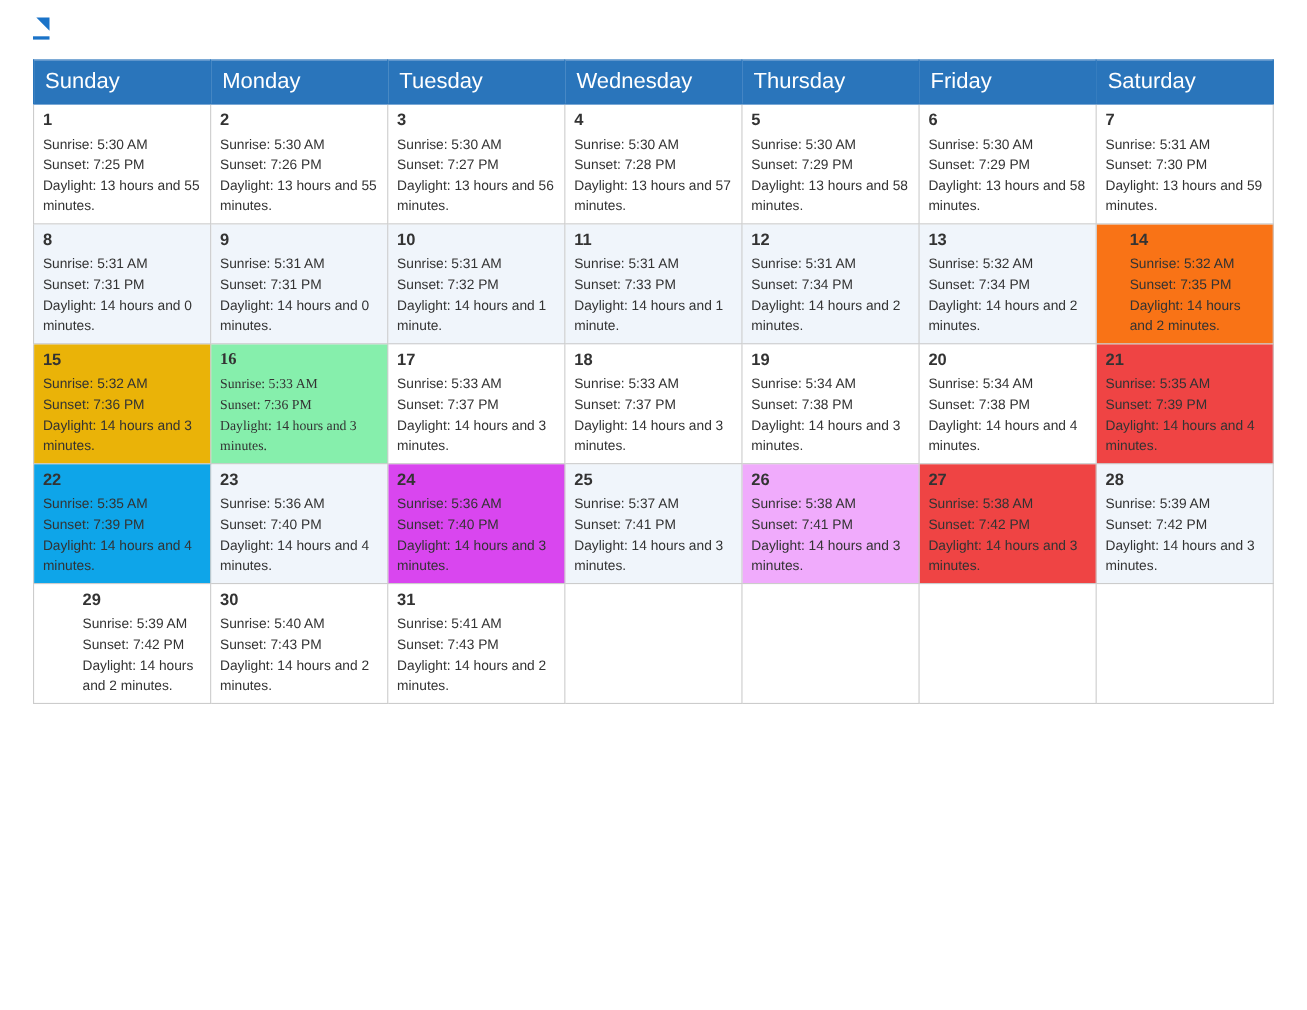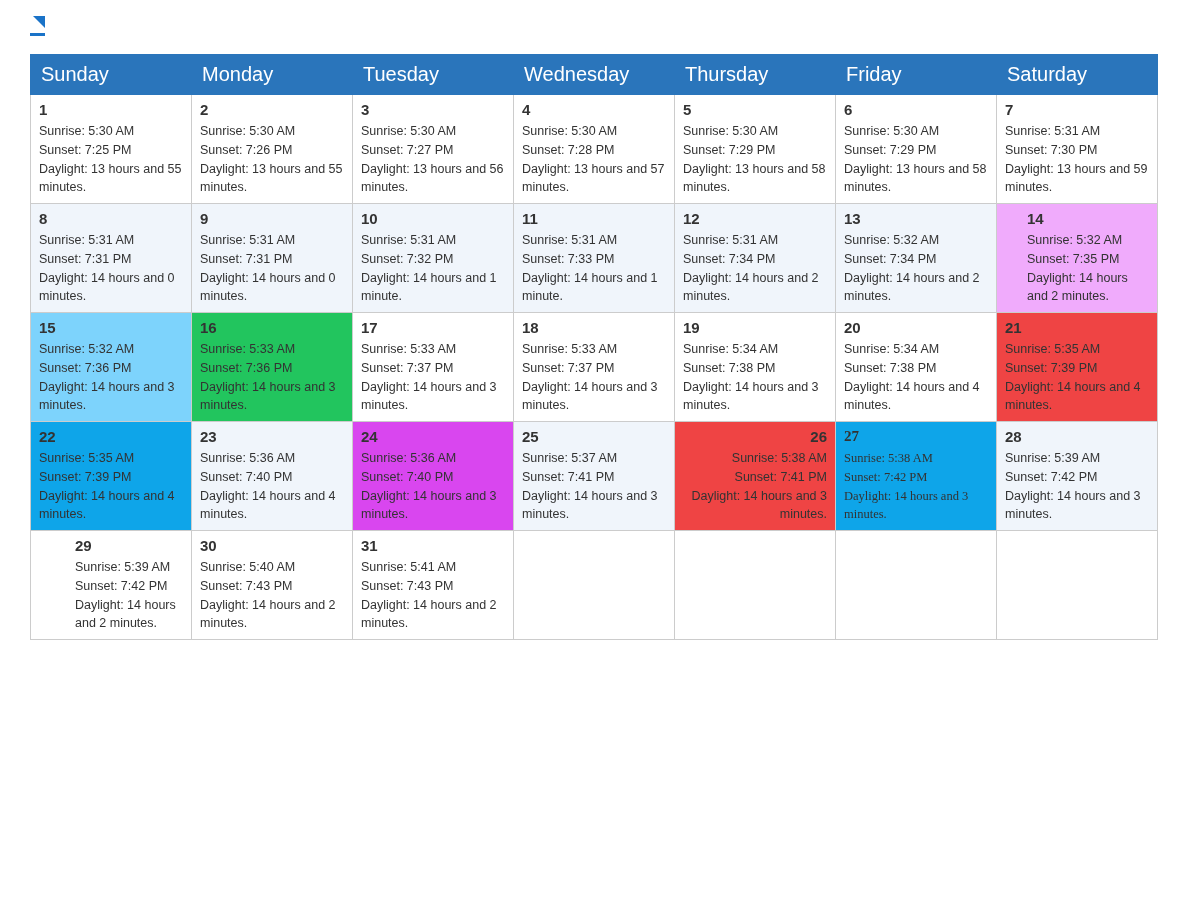--- a/index.html
+++ b/index.html
@@ -193,31 +193,31 @@
         <div class="day-info">Sunrise: 5:31 AM<br>Sunset: 7:33 PM<br>Daylight: 14 hours and 1 minute.</div>
         </td>
         <td style="background-color: rgb(240, 245, 251);">
           <span class="day-num">12</span>
         <div class="day-info">Sunrise: 5:31 AM<br>Sunset: 7:34 PM<br>Daylight: 14 hours and 2 minutes.</div>
         </td>
         <td style="background-color: rgb(240, 245, 251);">
           <span class="day-num">13</span>
         <div class="day-info">Sunrise: 5:32 AM<br>Sunset: 7:34 PM<br>Daylight: 14 hours and 2 minutes.</div>
         </td>
-        <td style="background-color: #f0abfc; padding-left: 30px;">
+        <td style="background-color: #f97316; padding-left: 30px;">
           <span class="day-num">14</span>
         <div class="day-info">Sunrise: 5:32 AM<br>Sunset: 7:35 PM<br>Daylight: 14 hours and 2 minutes.</div>
         </td>
       </tr>
       <tr>
-        <td style="background-color: #7dd3fc;">
+        <td style="background-color: #eab308;">
           <span class="day-num">15</span>
         <div class="day-info">Sunrise: 5:32 AM<br>Sunset: 7:36 PM<br>Daylight: 14 hours and 3 minutes.</div>
         </td>
-        <td style="background-color: #22c55e;">
+        <td style="background-color: #86efac; font-family: Liberation Serif, serif;">
           <span class="day-num">16</span>
         <div class="day-info">Sunrise: 5:33 AM<br>Sunset: 7:36 PM<br>Daylight: 14 hours and 3 minutes.</div>
         </td>
         <td style="background-color: rgb(255, 255, 255);">
           <span class="day-num">17</span>
         <div class="day-info">Sunrise: 5:33 AM<br>Sunset: 7:37 PM<br>Daylight: 14 hours and 3 minutes.</div>
         </td>
         <td style="background-color: rgb(255, 255, 255);">
           <span class="day-num">18</span>
         <div class="day-info">Sunrise: 5:33 AM<br>Sunset: 7:37 PM<br>Daylight: 14 hours and 3 minutes.</div>
@@ -245,25 +245,25 @@
         <div class="day-info">Sunrise: 5:36 AM<br>Sunset: 7:40 PM<br>Daylight: 14 hours and 4 minutes.</div>
         </td>
         <td style="background-color: #d946ef;">
           <span class="day-num">24</span>
         <div class="day-info">Sunrise: 5:36 AM<br>Sunset: 7:40 PM<br>Daylight: 14 hours and 3 minutes.</div>
         </td>
         <td style="background-color: rgb(240, 245, 251);">
           <span class="day-num">25</span>
         <div class="day-info">Sunrise: 5:37 AM<br>Sunset: 7:41 PM<br>Daylight: 14 hours and 3 minutes.</div>
         </td>
-        <td style="background-color: #ef4444; text-align: right;">
+        <td style="background-color: #f0abfc;">
           <span class="day-num">26</span>
         <div class="day-info">Sunrise: 5:38 AM<br>Sunset: 7:41 PM<br>Daylight: 14 hours and 3 minutes.</div>
         </td>
-        <td style="background-color: #0ea5e9; font-family: Liberation Serif, serif;">
+        <td style="background-color: #ef4444;">
           <span class="day-num">27</span>
         <div class="day-info">Sunrise: 5:38 AM<br>Sunset: 7:42 PM<br>Daylight: 14 hours and 3 minutes.</div>
         </td>
         <td style="background-color: rgb(240, 245, 251); margin-top: 28px;">
           <span class="day-num">28</span>
         <div class="day-info">Sunrise: 5:39 AM<br>Sunset: 7:42 PM<br>Daylight: 14 hours and 3 minutes.</div>
         </td>
       </tr>
       <tr>
         <td style="background-color: rgb(255, 255, 255); padding-left: 44px;">

